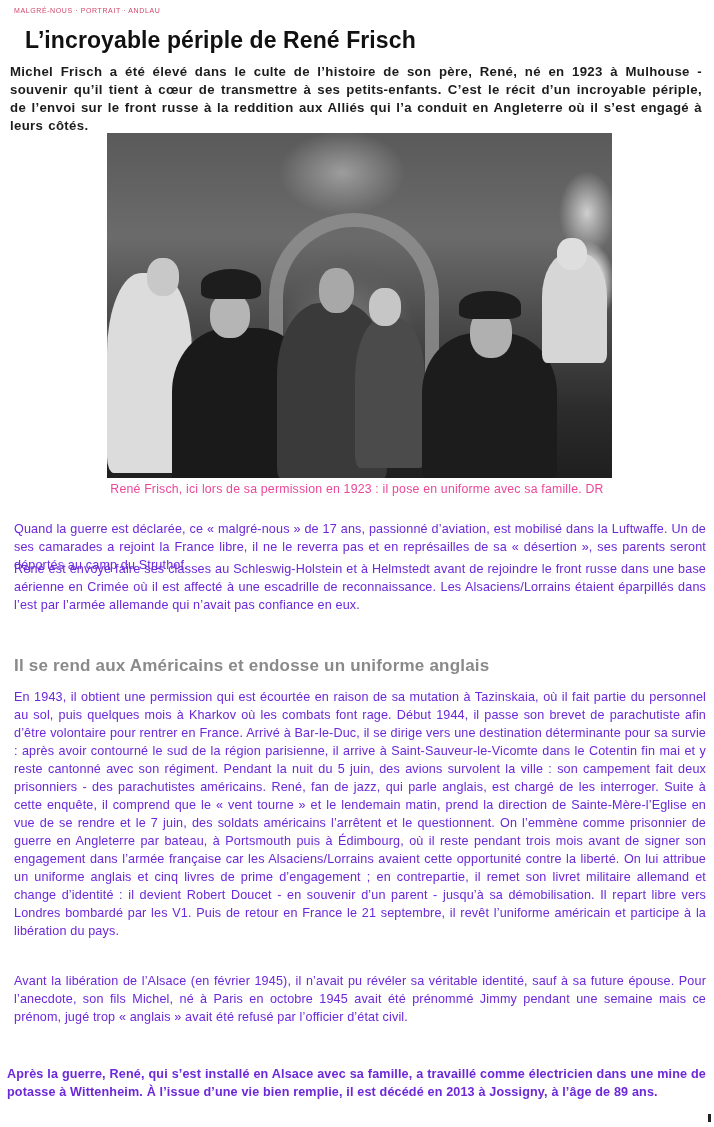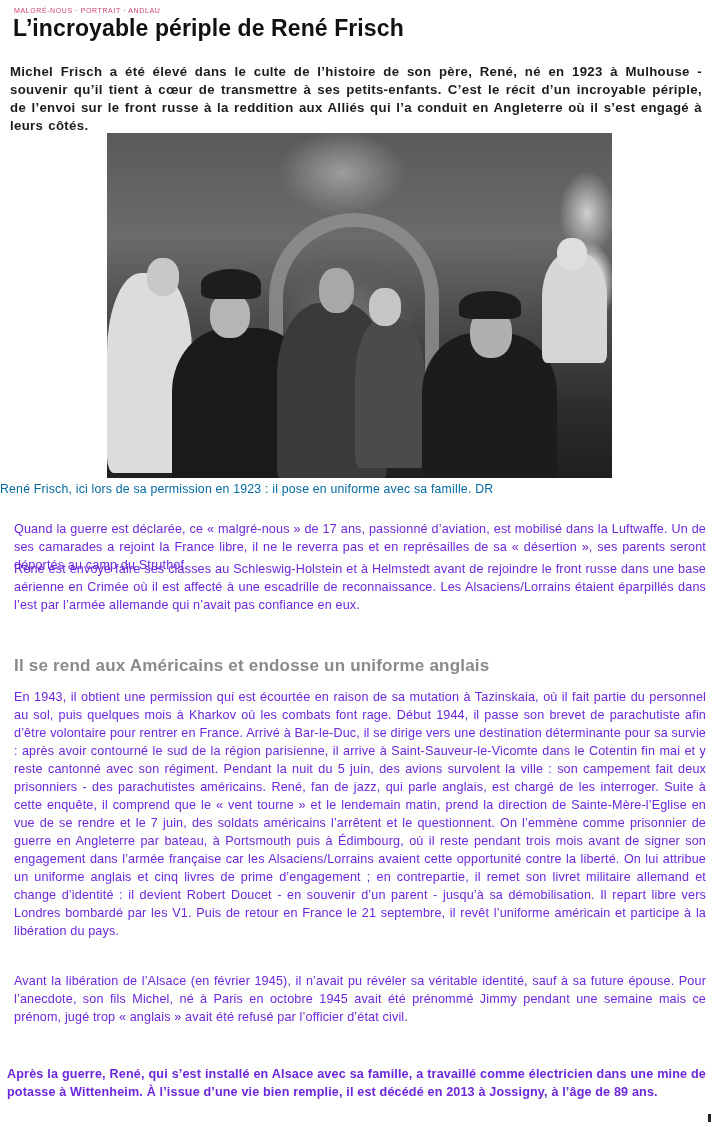--- a/index.html
+++ b/index.html
@@ -26,21 +26,21 @@
       font-family: "Liberation Sans", sans-serif;
     }
     .title {
       position: absolute;
       left: 13px;
       top: 15px;
       font-size: 23px;
       font-weight: bold;
       color: #111111;
       letter-spacing: 0.1px;
-      margin: 0;
+      margin: 12px;
       white-space: nowrap;
     }
     .chapo {
       position: absolute;
       left: 2px;
       top: 55px;
       width: 692px;
       font-size: 13.2px;
       line-height: 18px;
       font-weight: bold;
@@ -90,22 +90,23 @@
       border: 14px solid #8f8f8f;
       border-bottom: none;
       box-sizing: border-box;
       opacity: 0.85;
     }
     .caption {
       position: absolute;
       left: 0;
       top: 482px;
       width: 714px;
+      text-align: center;
       font-size: 12.3px;
-      color: #0369a1;
+      color: #ec4899;
       letter-spacing: 0.2px;
     }
     .para {
       position: absolute;
       left: 14px;
       width: 692px;
       font-size: 12.6px;
       line-height: 18px;
       color: #6d28d9;
       text-align: justify;

